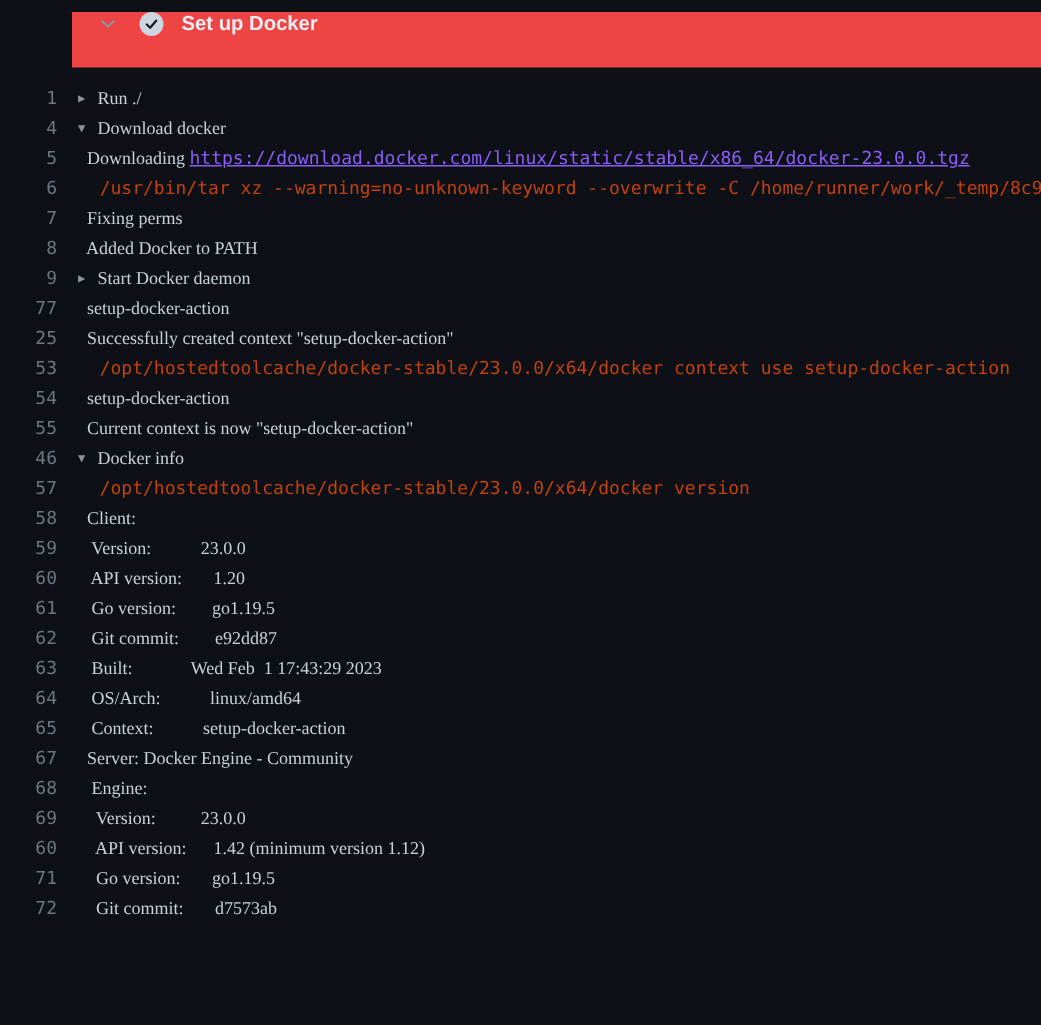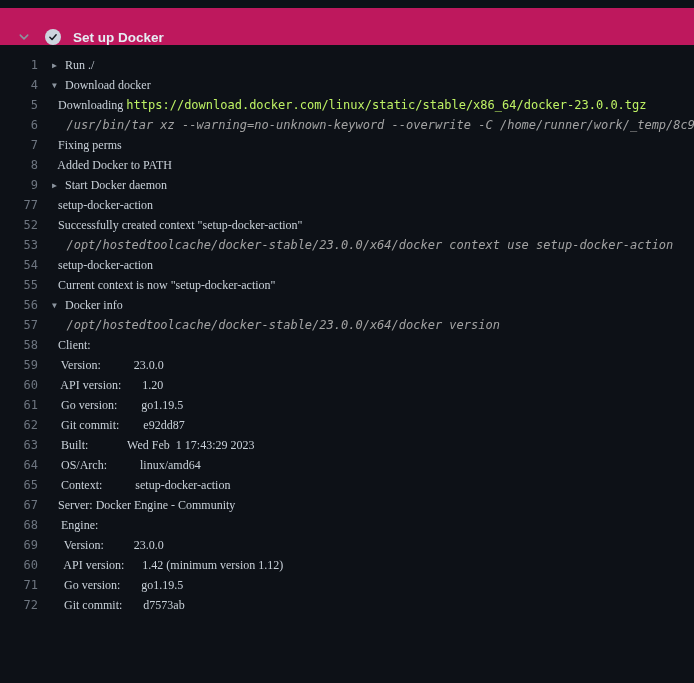--- a/index.html
+++ b/index.html
@@ -6,25 +6,26 @@
   html, body {
     margin: 0; padding: 0;
     width: 694px; height: 683px;
     background: #0d1117;
     overflow: hidden;
     font-family: "Liberation Sans", sans-serif;
   }
   .step-header {
     margin-top: 8px;
     height: 37px;
-    background: #be185d;
+    background: #ef4444;
     display: flex;
-    align-items: flex-end;
+    align-items: flex-start;
     padding: 0 16px;
     cursor: pointer;
+    margin-left: 48px;
   }
   .chevron {
     color: #8b949e;
     width: 16px; height: 16px;
     display: inline-flex; align-items: center; justify-content: center;
     flex: none;
   }
   .status-icon {
     margin-left: 13px;
     width: 16px; height: 16px;
@@ -68,22 +69,22 @@
   }
   .twisty {
     display: inline-block;
     width: 13px;
     color: #8b949e;
     font-size: 8px;
     vertical-align: 1px;
     cursor: pointer;
   }
   .seg-plain { color: #c9d1d9; font-family: Liberation Serif, serif; }
-  .seg-cmd   { color: #a3a3a3; font-style: italic; }
-  .seg-link  { color: #bef264; cursor: pointer; }
+  .seg-cmd   { color: #c2410c; }
+  .seg-link  { color: #8b5cf6; text-decoration: underline; cursor: pointer; }
 </style>
 </head>
 <body>
 
 <div class="step-header">
   <span class="chevron">
     <svg width="12" height="12" viewBox="0 0 16 16" fill="none">
       <path d="M3 5.5 L8 10.5 L13 5.5" stroke="currentColor" stroke-width="2" stroke-linecap="round" stroke-linejoin="round"></path>
     </svg>
   </span>
@@ -122,37 +123,37 @@
     </div>
     <div class="log-row">
       <span class="line-num">9</span>
       <span class="line-content"><span class="twisty">▶</span><span class="seg-plain">Start Docker daemon</span></span>
     </div>
     <div class="log-row">
       <span class="line-num">77</span>
       <span class="line-content"><span class="seg-plain">  setup-docker-action</span></span>
     </div>
     <div class="log-row">
-      <span class="line-num">52</span>
+      <span class="line-num">25</span>
       <span class="line-content"><span class="seg-plain">  Successfully created context "setup-docker-action"</span></span>
     </div>
     <div class="log-row">
       <span class="line-num">53</span>
       <span class="line-content"><span class="seg-cmd">  /opt/hostedtoolcache/docker-stable/23.0.0/x64/docker context use setup-docker-action</span></span>
     </div>
     <div class="log-row">
       <span class="line-num">54</span>
       <span class="line-content"><span class="seg-plain">  setup-docker-action</span></span>
     </div>
     <div class="log-row">
       <span class="line-num">55</span>
       <span class="line-content"><span class="seg-plain">  Current context is now "setup-docker-action"</span></span>
     </div>
     <div class="log-row">
-      <span class="line-num">56</span>
+      <span class="line-num">46</span>
       <span class="line-content"><span class="twisty">▼</span><span class="seg-plain">Docker info</span></span>
     </div>
     <div class="log-row">
       <span class="line-num">57</span>
       <span class="line-content"><span class="seg-cmd">  /opt/hostedtoolcache/docker-stable/23.0.0/x64/docker version</span></span>
     </div>
     <div class="log-row">
       <span class="line-num">58</span>
       <span class="line-content"><span class="seg-plain">  Client:</span></span>
     </div>

